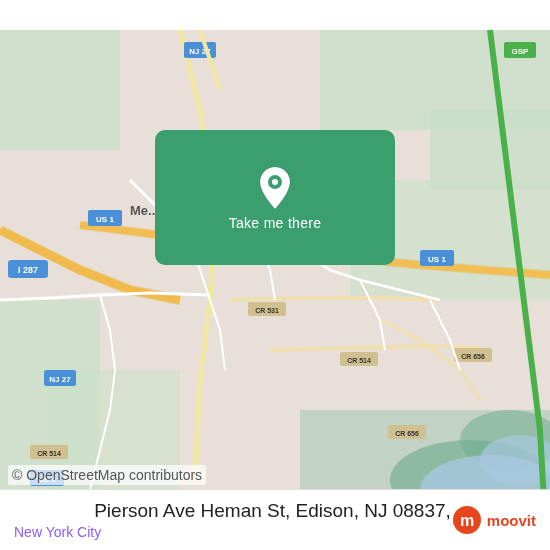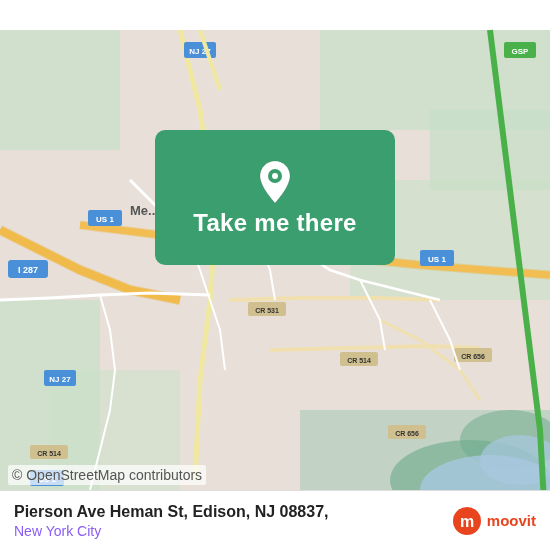--- a/index.html
+++ b/index.html
@@ -36,22 +36,22 @@
     }
 
     .location-pin {
       width: 42px;
       height: 42px;
       position: relative;
     }
 
     #btn-label {
       color: white;
-      font-size: 24px;
-      font-weight: bold;
+      font-size: 14px;
+      font-weight: normal;
       letter-spacing: 0.3px;
     }
 
     
     #bottom-bar {
       position: absolute;
       bottom: 0;
       left: 0;
       width: 100%;
       background-color: white;
@@ -64,23 +64,24 @@
     }
 
     #address-block {
       display: flex;
       flex-direction: column;
       gap: 2px;
       flex: 1;
     }
 
     #address-line {
-      font-size: 16px;
-      font-weight: bold;
+      font-size: 19px;
+      font-weight: normal;
       color: #222;
+      text-align: right;
     }
 
     #city-line {
       font-size: 14px;
       color: #8b5cf6;
     }
 
     #moovit-logo {
       display: flex;
       align-items: center;

